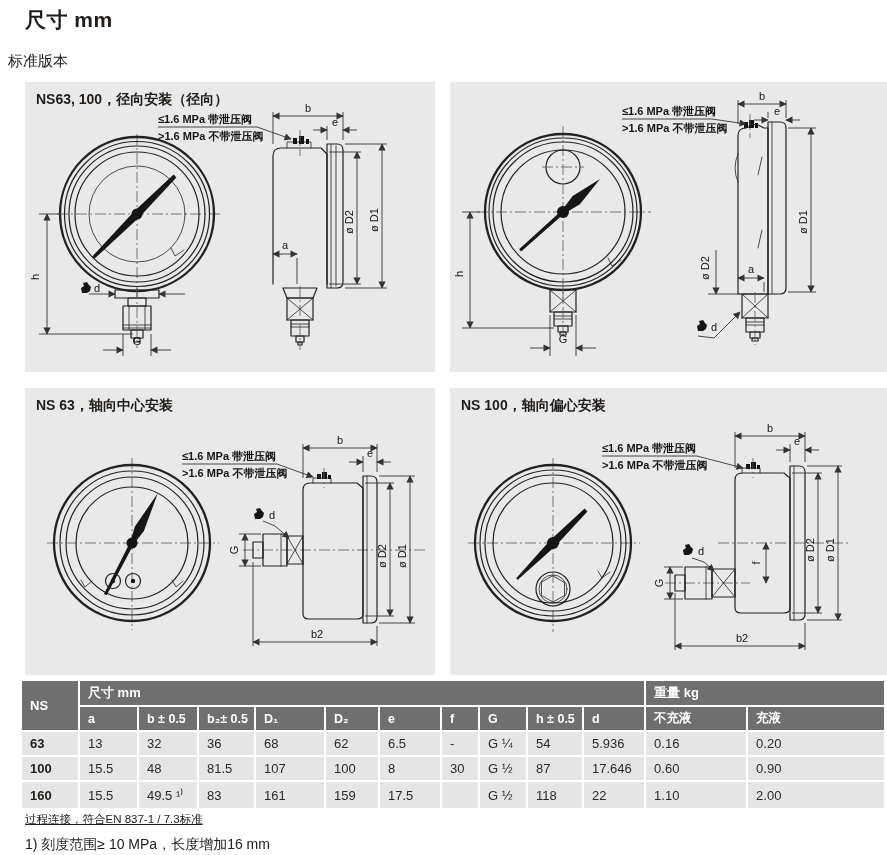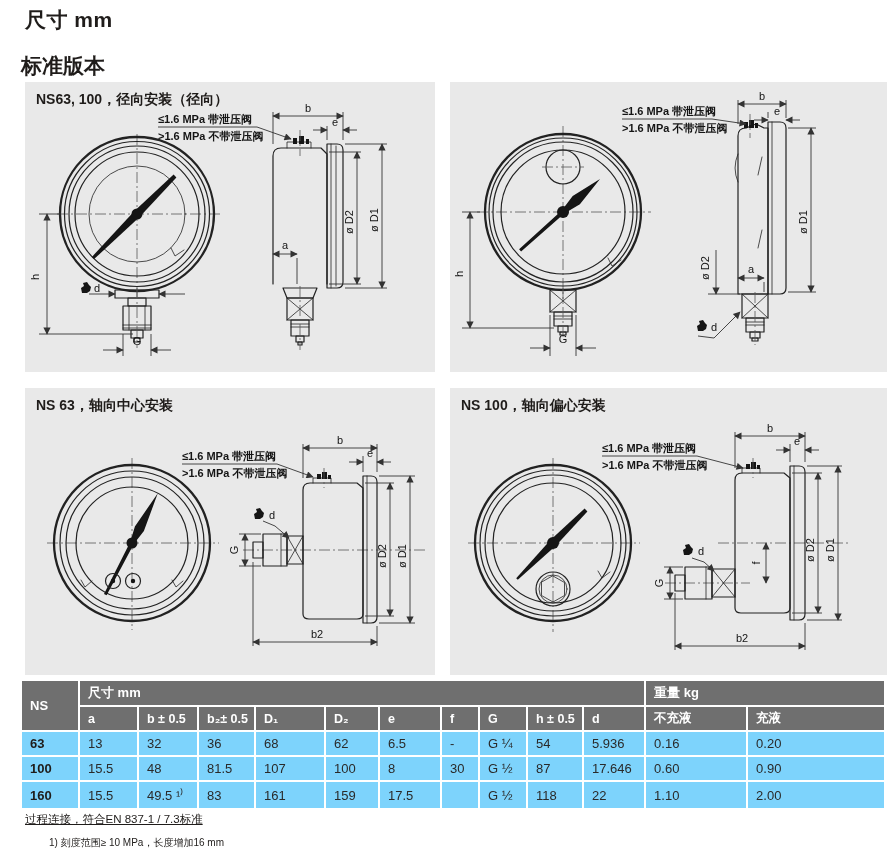--- a/index.html
+++ b/index.html
@@ -1,20 +1,20 @@
 <!DOCTYPE html>
 <html><head>
 <meta charset="utf-8">
 <style>
   * { margin:0; padding:0; box-sizing:border-box; }
   html,body { width:887px; height:855px; background:#fff; overflow:hidden; }
   body { font-family:"Liberation Sans", sans-serif; color:#1f1c1a; position:relative; }
 
   .page-title { position:absolute; left:25px; top:6px; font-size:21px; font-weight:bold; letter-spacing:0.5px; }
-  .section-title { position:absolute; left:21px; top:52px; font-size:21px; font-weight:bold; }
+  .section-title { position:absolute; left:8px; top:52px; font-size:15px; font-weight:normal; }
 
   .grid { position:absolute; left:25px; top:82px; width:860px;
           display:grid; grid-template-columns:410px 437px; grid-template-rows:290px 287px; gap:16px 15px; }
   .panel { background:#e9e9e9; position:relative; overflow:hidden; }
   .panel-title { position:absolute; left:11px; top:9px; font-size:14px; font-weight:bold; z-index:2; }
   .panel svg { position:absolute; left:0; top:0; width:100%; height:100%; }
 
   
   .ln   { stroke:#222; stroke-width:1.2; fill:none; stroke-linejoin:round; stroke-linecap:round; }
   .thick{ stroke-width:2.3; }
@@ -24,25 +24,25 @@
   .blk  { fill:#151515; stroke:none; }
   svg text { font-size:11px; fill:#151515; }
   svg text.nt { font-size:11px; font-weight:bold; }
 
   
   .dims-table { position:absolute; left:20px; top:679px; width:866px;
                 border-collapse:separate; border-spacing:2px; table-layout:fixed; }
   .dims-table th, .dims-table td { overflow:hidden; white-space:nowrap; text-align:left; }
   .dims-table thead th { background:#6f6f6f; color:#fff; font-size:12.5px; font-weight:bold; padding:3px 0 3px 8px; height:21px; }
   .dims-table thead th.grp { font-size:13px; }
-  .dims-table tbody td { background:#7dd3fc; font-size:13px; padding:4px 4px 4px 8px; height:16px; color:#2a2a2a; }
+  .dims-table tbody td { background:#e5e5e5; font-size:13px; padding:4px 4px 4px 8px; height:16px; color:#2a2a2a; }
   .dims-table tbody td.ns { font-weight:bold; color:#1f1c1a; }
 
   .note-line1 { position:absolute; left:25px; top:812px; font-size:11.5px;text-decoration:underline; }
-  .note-line2 { position:absolute; left:25px; top:836px; font-size:10px;margin-left:24px; }
+  .note-line2 { position:absolute; left:25px; top:836px; font-size:14px; }
 </style>
 </head>
 <body>
 
 <div class="page-title">尺寸 mm</div>
 <div class="section-title">标准版本</div>
 
 <div class="grid">
 
   <div class="panel">

